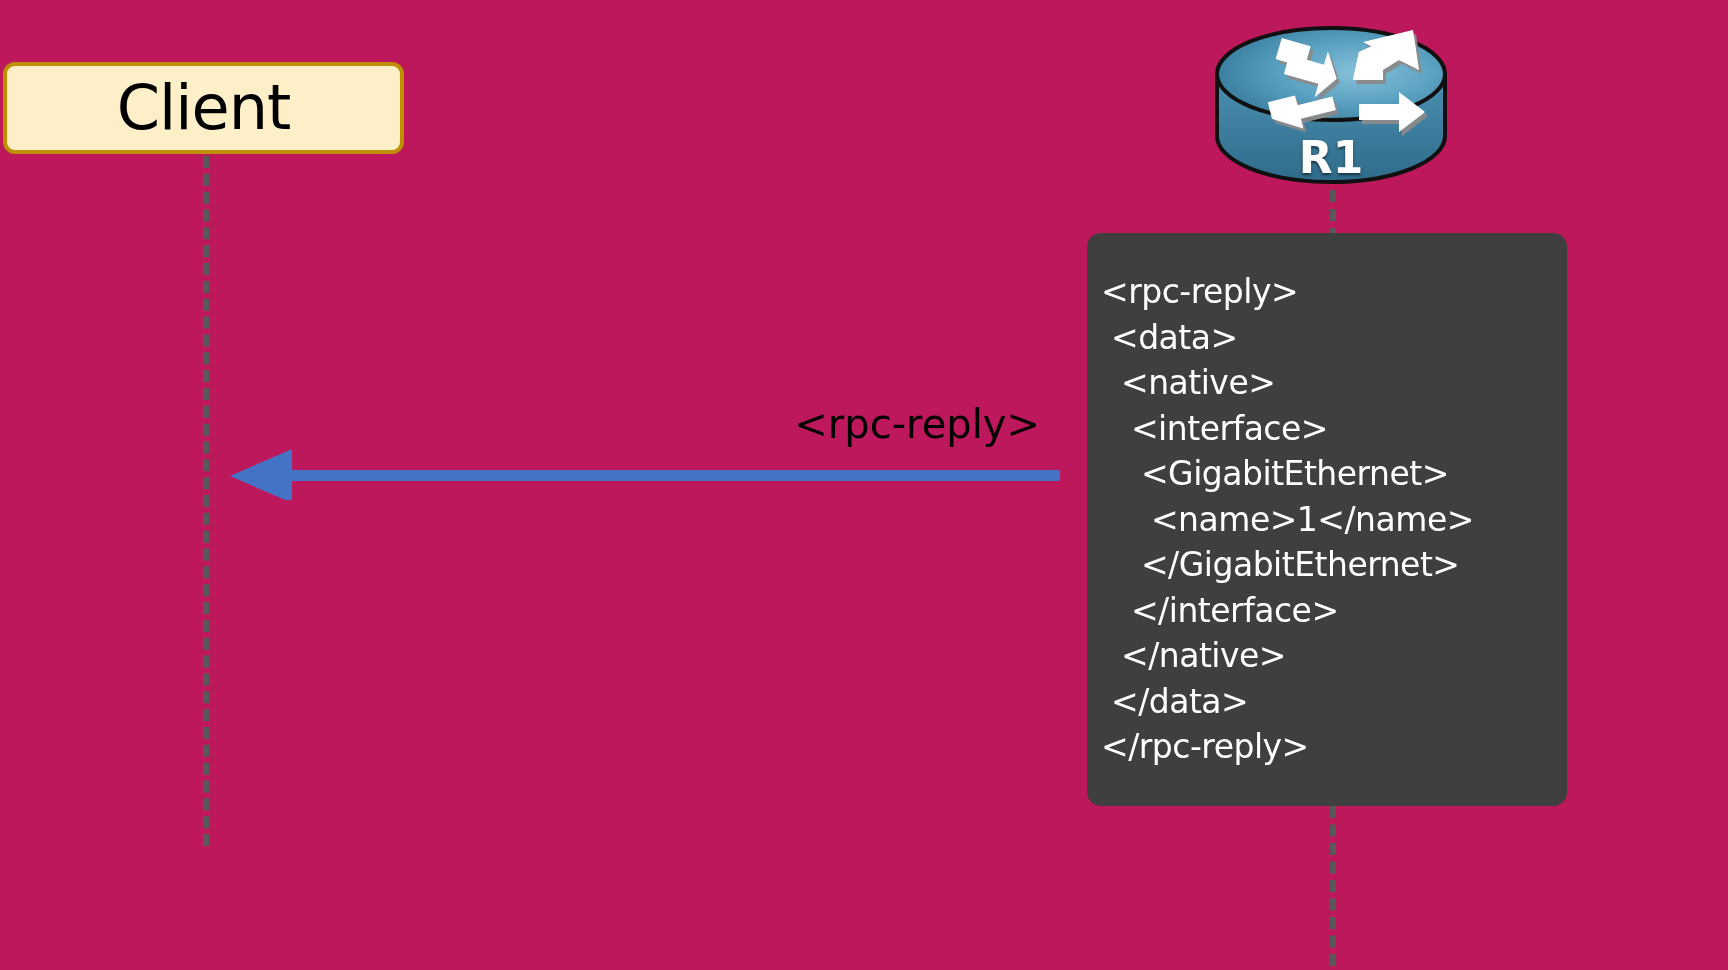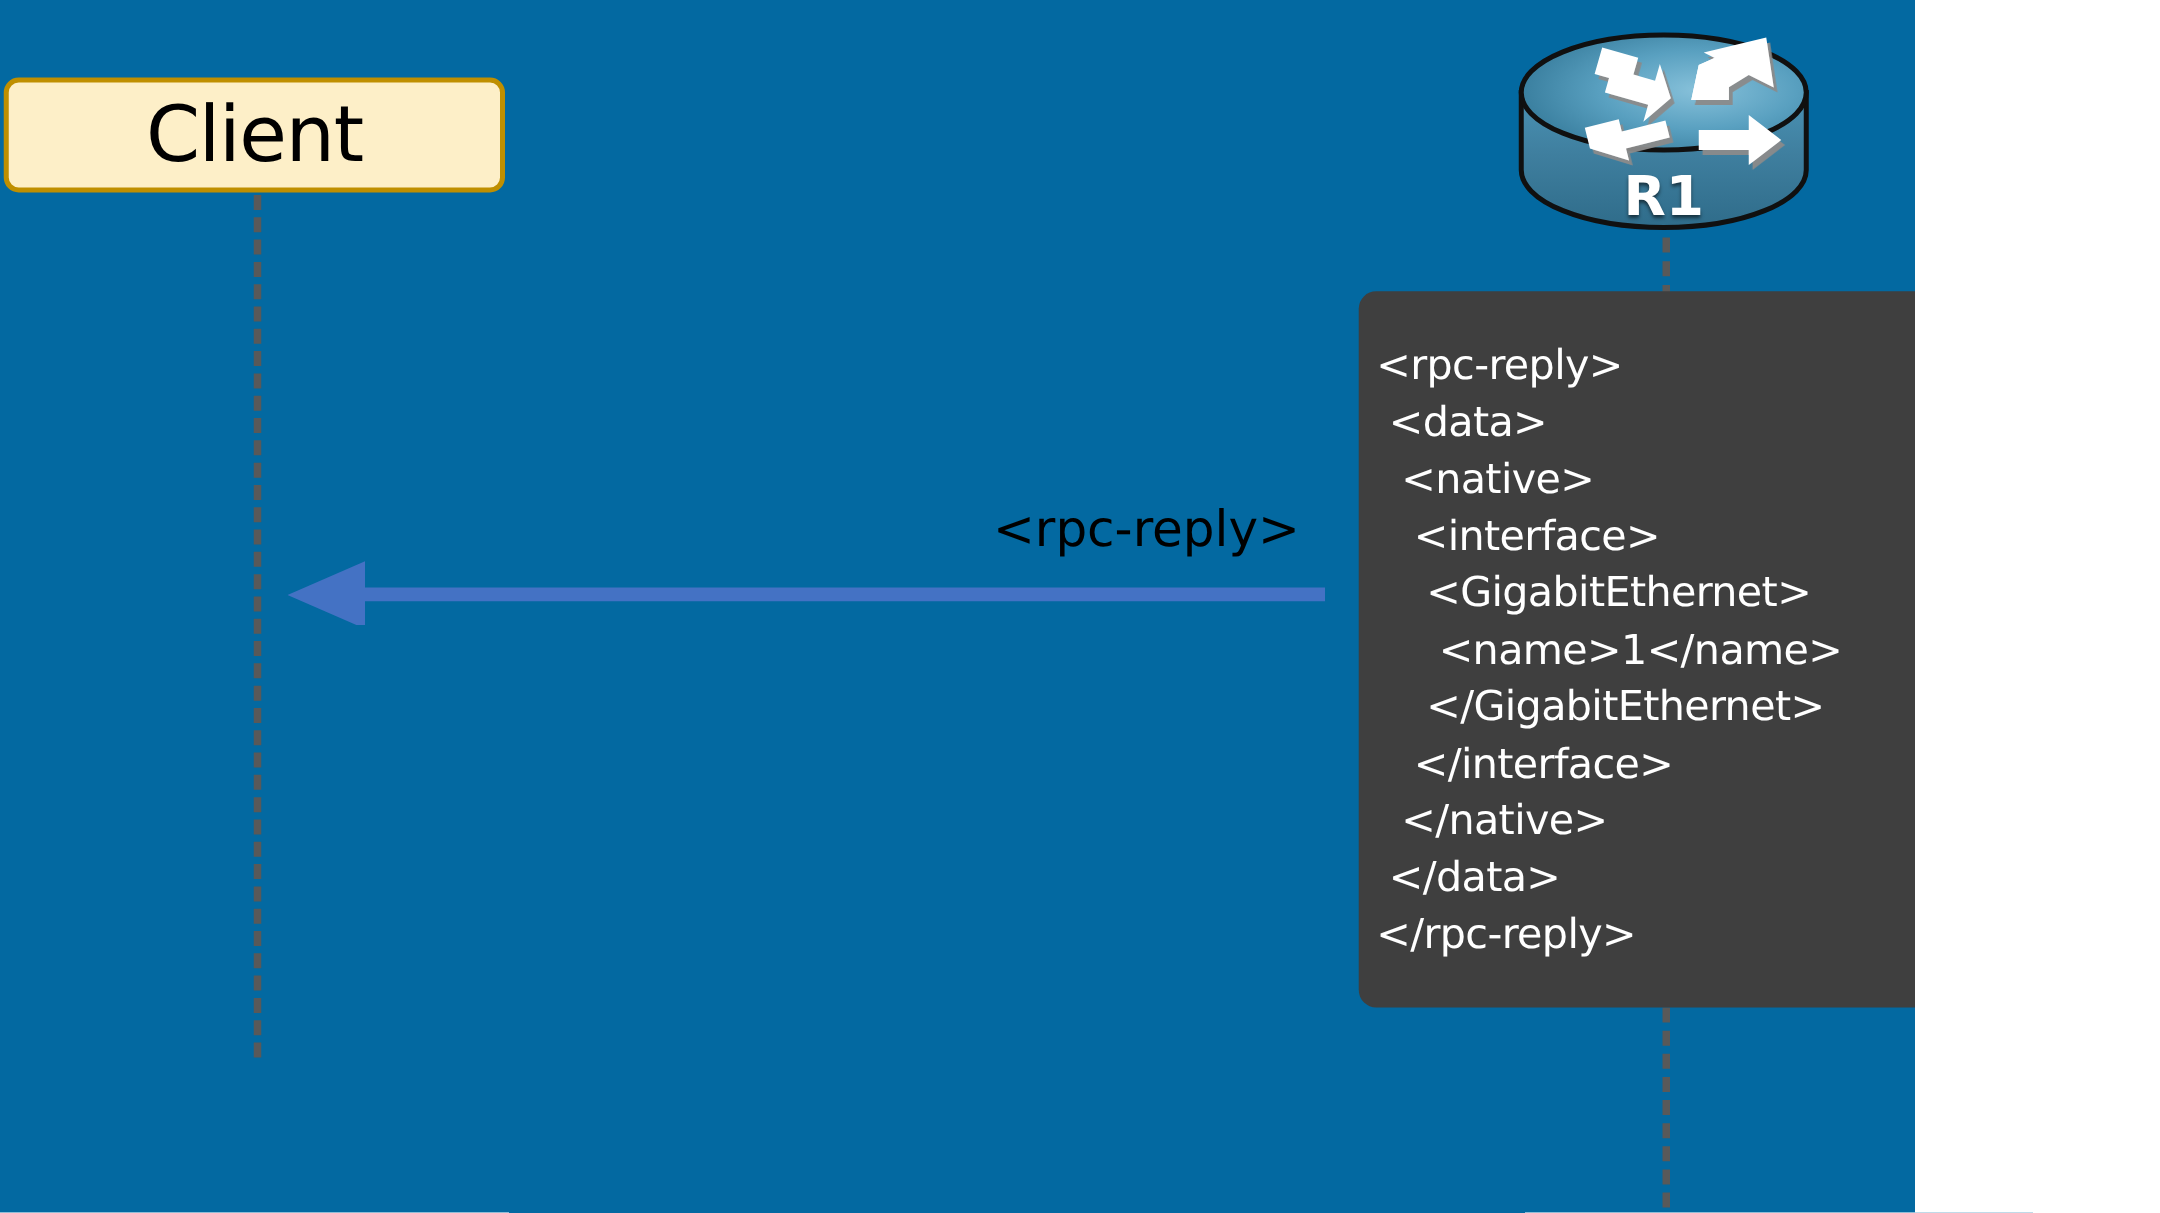--- a/index.html
+++ b/index.html
@@ -5,23 +5,23 @@
   html, body {
     margin: 0;
     padding: 0;
     background: #ffffff;
   }
   body {
     font-family: "DejaVu Sans", sans-serif;
   }
   #canvas {
     position: relative;
-    width: 1532px;
+    width: 1728px;
     height: 970px;
-    background: #0369a1;
+    background: #be185d;
     overflow: hidden;
   }
 
   
   #client-box {
     position: absolute;
     left: 3px;
     top: 62px;
     width: 401px;
     height: 92px;

